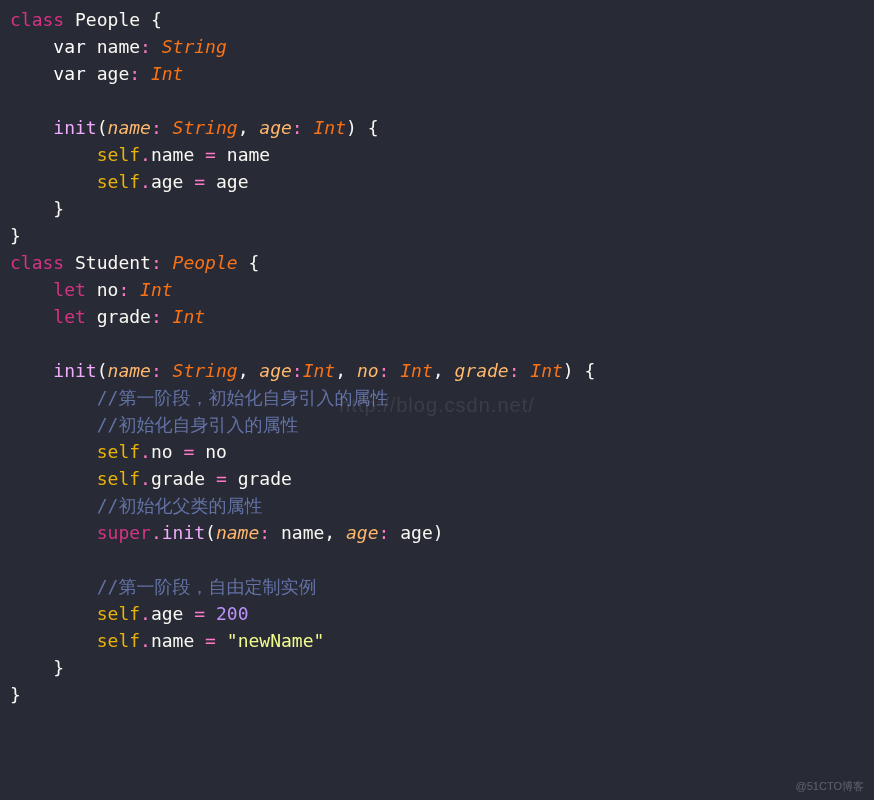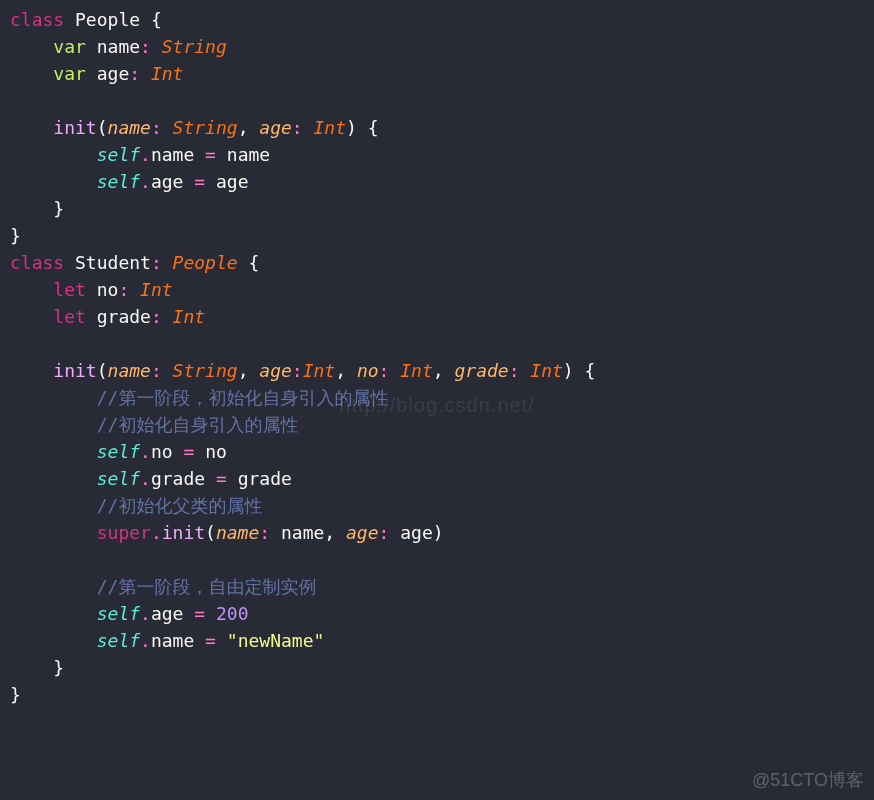--- a/index.html
+++ b/index.html
@@ -13,27 +13,27 @@
     width: 874px;
     height: 800px;
     position: relative;
     overflow: hidden;
   }
   pre {
     white-space: pre;
     font-family: inherit;
   }
   .kw-class { color: #d63384; }
-  .kw-var   { color: #bef264; }
+  .kw-var   { color: #ffffff; }
   .kw-let   { color: #d63384; }
   .kw-super { color: #d63384; }
   .identifier { color: #f8f8f2; }
   .type     { color: #f97316; font-style: italic; }
   .funcname { color: #f0abfc; }
-  .selfkw   { color: #5eead4; font-style: italic; }
+  .selfkw   { color: #eab308; }
   .prop     { color: #f8f8f2; }
   .op       { color: #ff79c6; }
   .brace    { color: #f8f8f2; }
   .paren    { color: #f8f8f2; }
   .param    { color: #ffb86c; font-style: italic; }
   .comment  { color: #6272a4; }
   .number   { color: #bd93f9; }
   .string   { color: #f1fa8c; }
   .watermark-center {
     position: absolute;
@@ -44,21 +44,21 @@
     font-size: 20px;
     font-family: Arial, sans-serif;
     letter-spacing: 1px;
     pointer-events: none;
   }
   .watermark-br {
     position: absolute;
     bottom: 6px;
     right: 10px;
     color: rgba(255,255,255,0.25);
-    font-size: 18px;
+    font-size: 11px;
     font-family: Arial, sans-serif;
     pointer-events: none;
   }
 </style>
 </head>
 <body>
 
 <pre><span class="kw-class">class</span> <span class="identifier">People</span> <span class="brace">{</span>
     <span class="kw-var">var</span> <span class="identifier">name</span><span class="op">:</span> <span class="type">String</span>
     <span class="kw-var">var</span> <span class="identifier">age</span><span class="op">:</span> <span class="type">Int</span>

